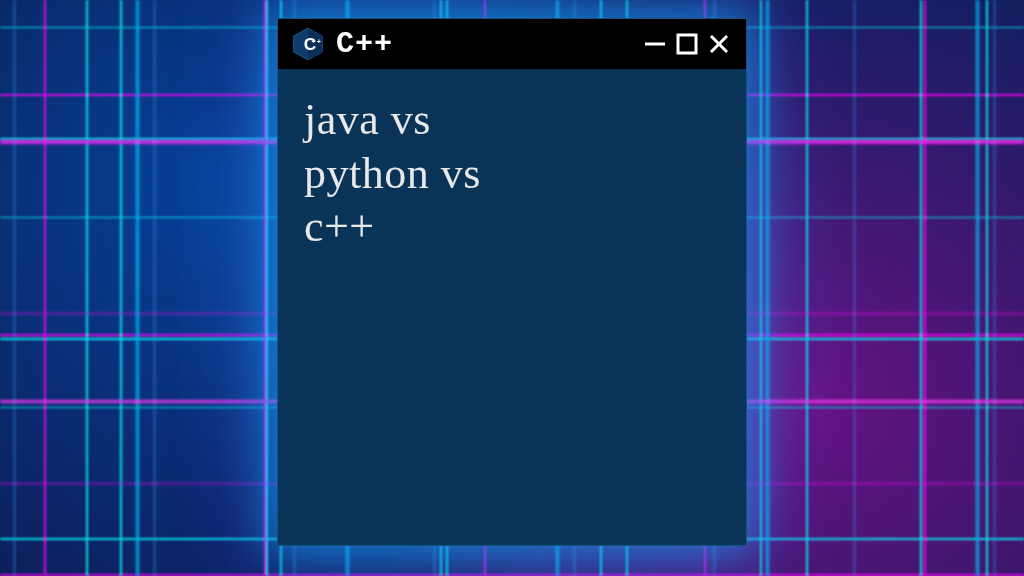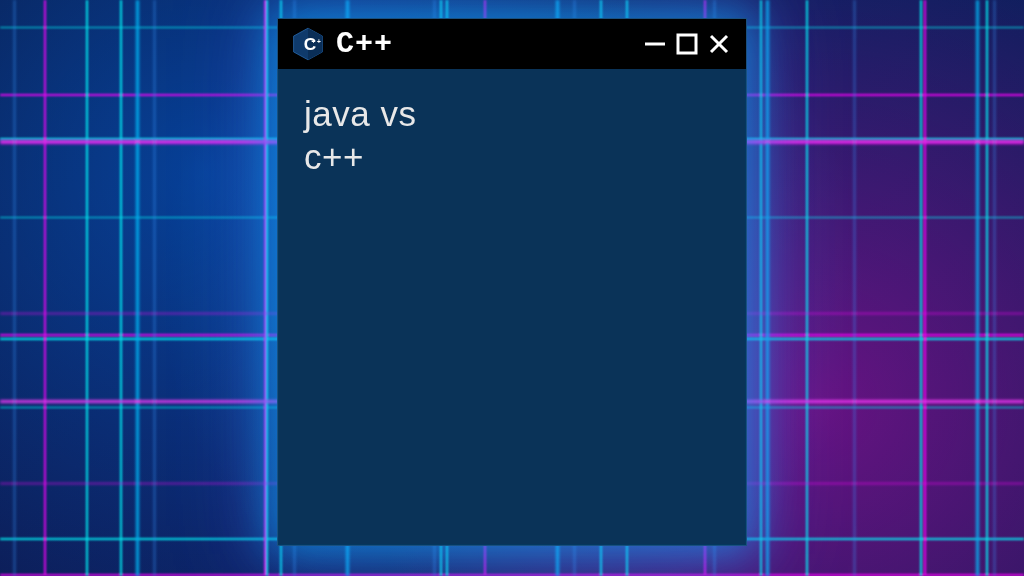--- a/index.html
+++ b/index.html
@@ -122,23 +122,23 @@
       align-items: center;
       justify-content: center;
       stroke: #ffffff;
       stroke-width: 3;
       fill: none;
     }
     
     .content {
       padding: 24px 26px;
       color: #e8e8e8;
-      font-size: 35px;
+      font-size: 44px;
       line-height: 1.22;
-      font-family: Liberation Sans, sans-serif;
+      font-family: Liberation Serif, serif;
       letter-spacing: 0.5px;
     }
     
     .content-line {
       white-space: pre;
     }
   </style>
 </head>
 <body>
 
@@ -171,15 +171,16 @@
       <span class="control">
         <svg width="26" height="26" viewBox="0 0 26 26">
             <line x1="5" y1="5" x2="21" y2="21"></line>
             <line x1="21" y1="5" x2="5" y2="21"></line>
           </svg>
       </span>
     </div>
   </div>
   <div class="content">
     <div class="content-line">java vs</div>
+    <div class="content-line">python vs</div>
     <div class="content-line">c++</div>
   </div>
 </div>
 
 </body></html>

